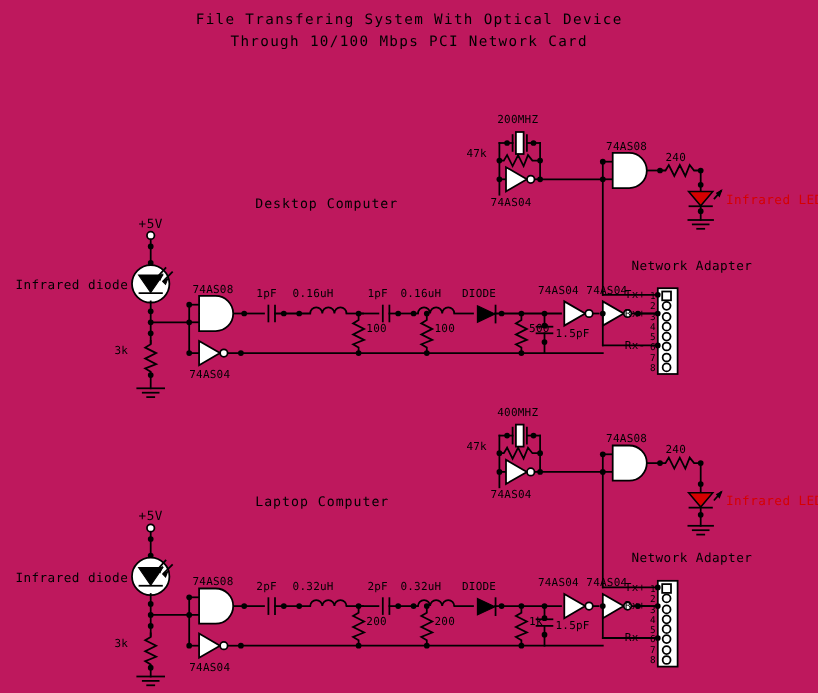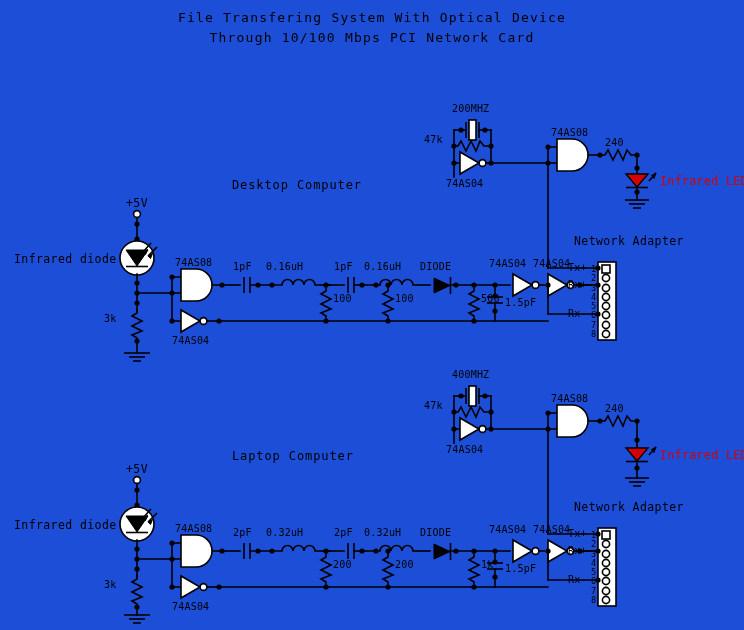--- a/index.html
+++ b/index.html
@@ -10,21 +10,21 @@
   body {
     width: 744px;
     height: 630px;
     font-family: "DejaVu Sans Mono", "Liberation Mono", monospace;
     overflow: hidden;
   }
   #schematic-root {
     position: relative;
     width: 744px;
     height: 630px;
-    background: #1d4ed8;
+    background: #be185d;
   }
   svg.sheet {
     display: block;
     width: 744px;
     height: 630px;
   }
   .wire {
     stroke: #000000;
     stroke-width: 1.6;
     fill: none;

